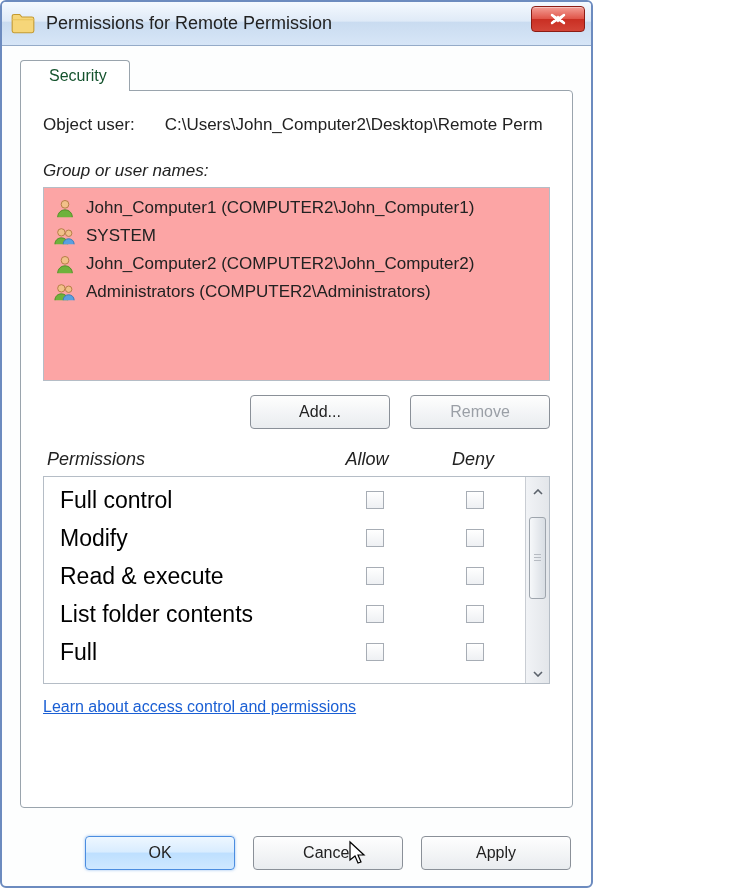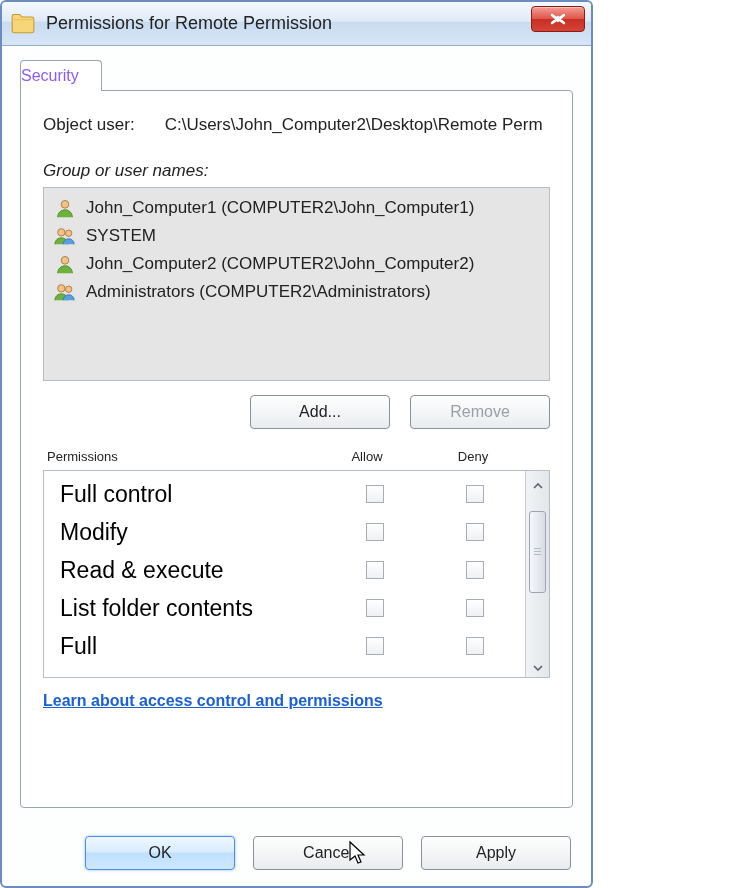--- a/index.html
+++ b/index.html
@@ -64,23 +64,23 @@
     display: flex;
     align-items: flex-end;
     position: relative;
     z-index: 2;
   }
   .tab {
     border: 1px solid #9aa4ad;
     border-bottom: none;
     background: #fff;
     border-radius: 4px 4px 0 0;
-    padding: 6px 22px 6px 0;
+    padding: 6px 22px 6px 28px;
     font-size: 16px;
-    color: #8b5cf6;
+    color: #14532d;
     margin-bottom: -1px;
     cursor: pointer;
   }
   .tabpanel {
     border: 1px solid #9aa4ad;
     border-radius: 0 4px 4px 4px;
     background: #fff;
     flex: 1;
     padding: 24px 22px 16px 22px;
     display: flex;
@@ -89,21 +89,21 @@
   .row-obj {
     display: flex;
     gap: 30px;
     margin-bottom: 26px;
     font-size: 17px;
     color: #222;
   }
   .label-gun { font-size: 17px; color: #222; margin-bottom: 6px; font-style: italic; }
   .user-list {
     border: 1px solid #b5bdc6;
-    background: #e5e5e5;
+    background: #fca5a5;
     height: 194px;
     padding: 6px 8px;
     overflow: auto;
   }
   .user-item {
     display: flex;
     align-items: center;
     gap: 10px;
     padding: 3px 2px;
     font-size: 17px;
@@ -134,23 +134,24 @@
     color: #9a9fa6;
     cursor: default;
   }
   .btn.primary {
     border: 1px solid #4b8de0;
     background: linear-gradient(to bottom, #eef7ff 0%, #d8ecff 48%, #bddfff 49%, #cfe8ff 100%);
     box-shadow: 0 0 3px rgba(80,150,230,0.6);
   }
   .perm-header {
     display: flex;
-    font-size: 13px;
+    font-size: 18px;
     color: #222;
     padding: 0 24px 6px 4px;
+    font-style: italic;
   }
   .perm-header .col-name { flex: 1; }
   .perm-header .col-a, .perm-header .col-d { width: 106px; text-align: center; }
   .perm-box {
     border: 1px solid #b5bdc6;
     background: #fff;
     height: 208px;
     display: flex;
   }
   .perm-scroll {
@@ -190,21 +191,21 @@
     position:absolute; left:3px; right:3px; top:16px; height:82px;
     border:1px solid #9ea5ad;
     border-radius:3px;
     background: linear-gradient(to right, #f6f8fa, #d8dde3);
     cursor: pointer;
   }
   .vscroll .thumb::after{
     content:""; position:absolute; left:4px; right:4px; top:50%; height:8px; transform:translateY(-50%);
     background: repeating-linear-gradient(to bottom, #b6bbc2 0 1px, transparent 1px 3px);
   }
-  .link-row { margin-top: 14px; font-weight: bold; }
+  .link-row { margin-top: 14px; }
   .link {
     color: #1a5fd4;
     text-decoration: underline;
     font-size: 16px;
     cursor: pointer;
   }
   .footer {
     display: flex;
     justify-content: flex-end;
     gap: 18px;

